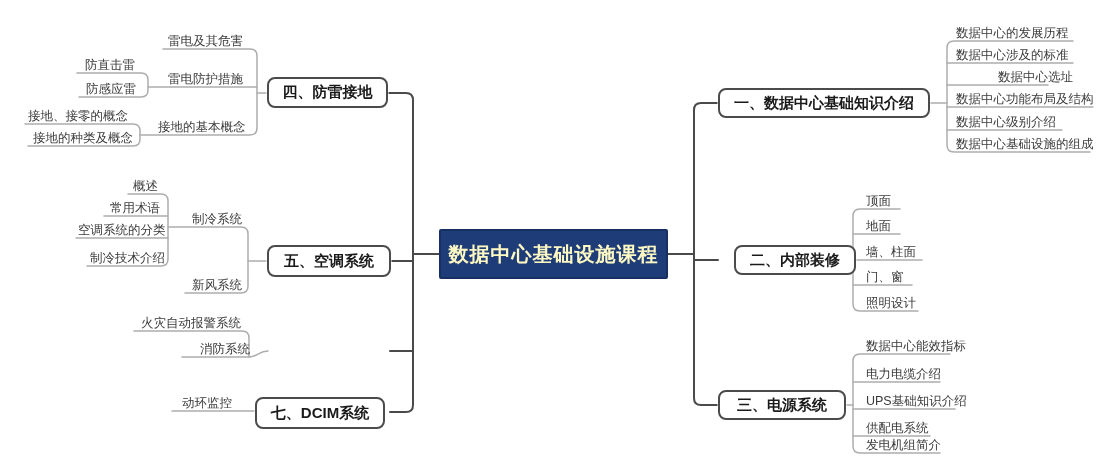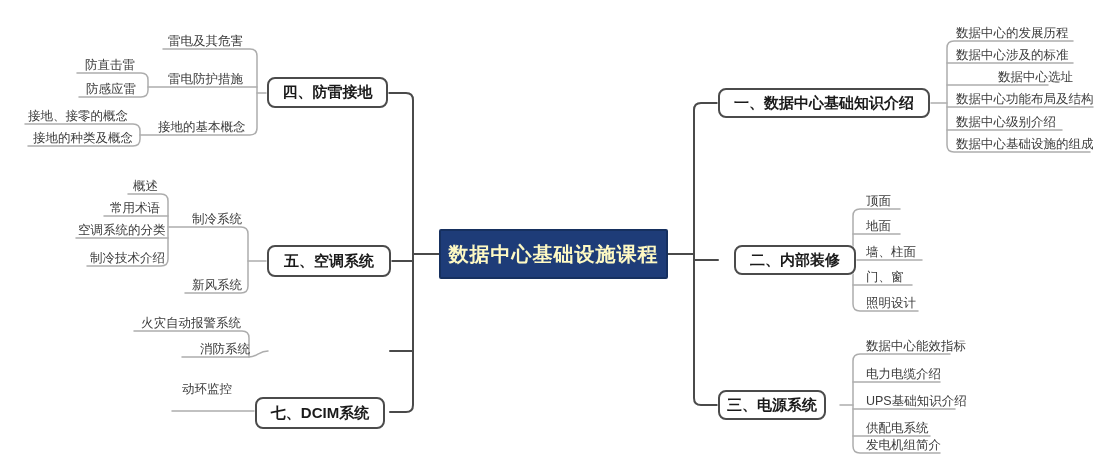--- a/index.html
+++ b/index.html
@@ -78,21 +78,21 @@
       <path d="M249,357 V338 Q249,331 242,331 H134"></path>
 
       <path d="M255,411 H172"></path>
     </g>
   </svg>
 
   <div class="node central" style="left:439px;top:229px;width:229px;height:50px;">数据中心基础设施课程</div>
 
   <div class="node mainbox" style="left:718px;top:88px;width:212px;height:30px;">一、数据中心基础知识介绍</div>
   <div class="node mainbox" style="left:718px;top:245px;width:122px;height:30px;margin-left:16px;">二、内部装修</div>
-  <div class="node mainbox" style="left:718px;top:390px;width:108px;height:30px;">三、电源系统</div>
+  <div class="node mainbox" style="left:718px;top:390px;width:128px;height:30px;">三、电源系统</div>
   <div class="node mainbox" style="left:267px;top:77px;width:121px;height:31px;">四、防雷接地</div>
   <div class="node mainbox" style="left:267px;top:245px;width:124px;height:32px;">五、空调系统</div>
   <div class="node mainbox" style="left:255px;top:397px;width:130px;height:32px;">七、DCIM系统</div>
 
   <div class="node leaf" style="left:956px;top:25px;">数据中心的发展历程</div>
   <div class="node leaf" style="left:956px;top:47px;">数据中心涉及的标准</div>
   <div class="node leaf" style="left:956px;top:69px;margin-left:42px;">数据中心选址</div>
   <div class="node leaf" style="left:956px;top:91px;">数据中心功能布局及结构</div>
   <div class="node leaf" style="left:956px;top:114px;">数据中心级别介绍</div>
   <div class="node leaf" style="left:956px;top:136px;">数据中心基础设施的组成</div>
@@ -120,15 +120,15 @@
   <div class="node leaf" style="left:192px;top:211px;">制冷系统</div>
   <div class="node leaf" style="left:133px;top:178px;">概述</div>
   <div class="node leaf" style="left:110px;top:200px;">常用术语</div>
   <div class="node leaf" style="left:78px;top:222px;">空调系统的分类</div>
   <div class="node leaf" style="left:90px;top:250px;">制冷技术介绍</div>
   <div class="node leaf" style="left:192px;top:277px;">新风系统</div>
 
   <div class="node leaf" style="left:191px;top:341px;margin-left:9px;">消防系统</div>
   <div class="node leaf" style="left:141px;top:315px;">火灾自动报警系统</div>
 
-  <div class="node leaf" style="left:182px;top:381px;">动环监控</div>
+  <div class="node leaf" style="left:182px;top:395px;">动环监控</div>
 
 </div>
 
 </body></html>

